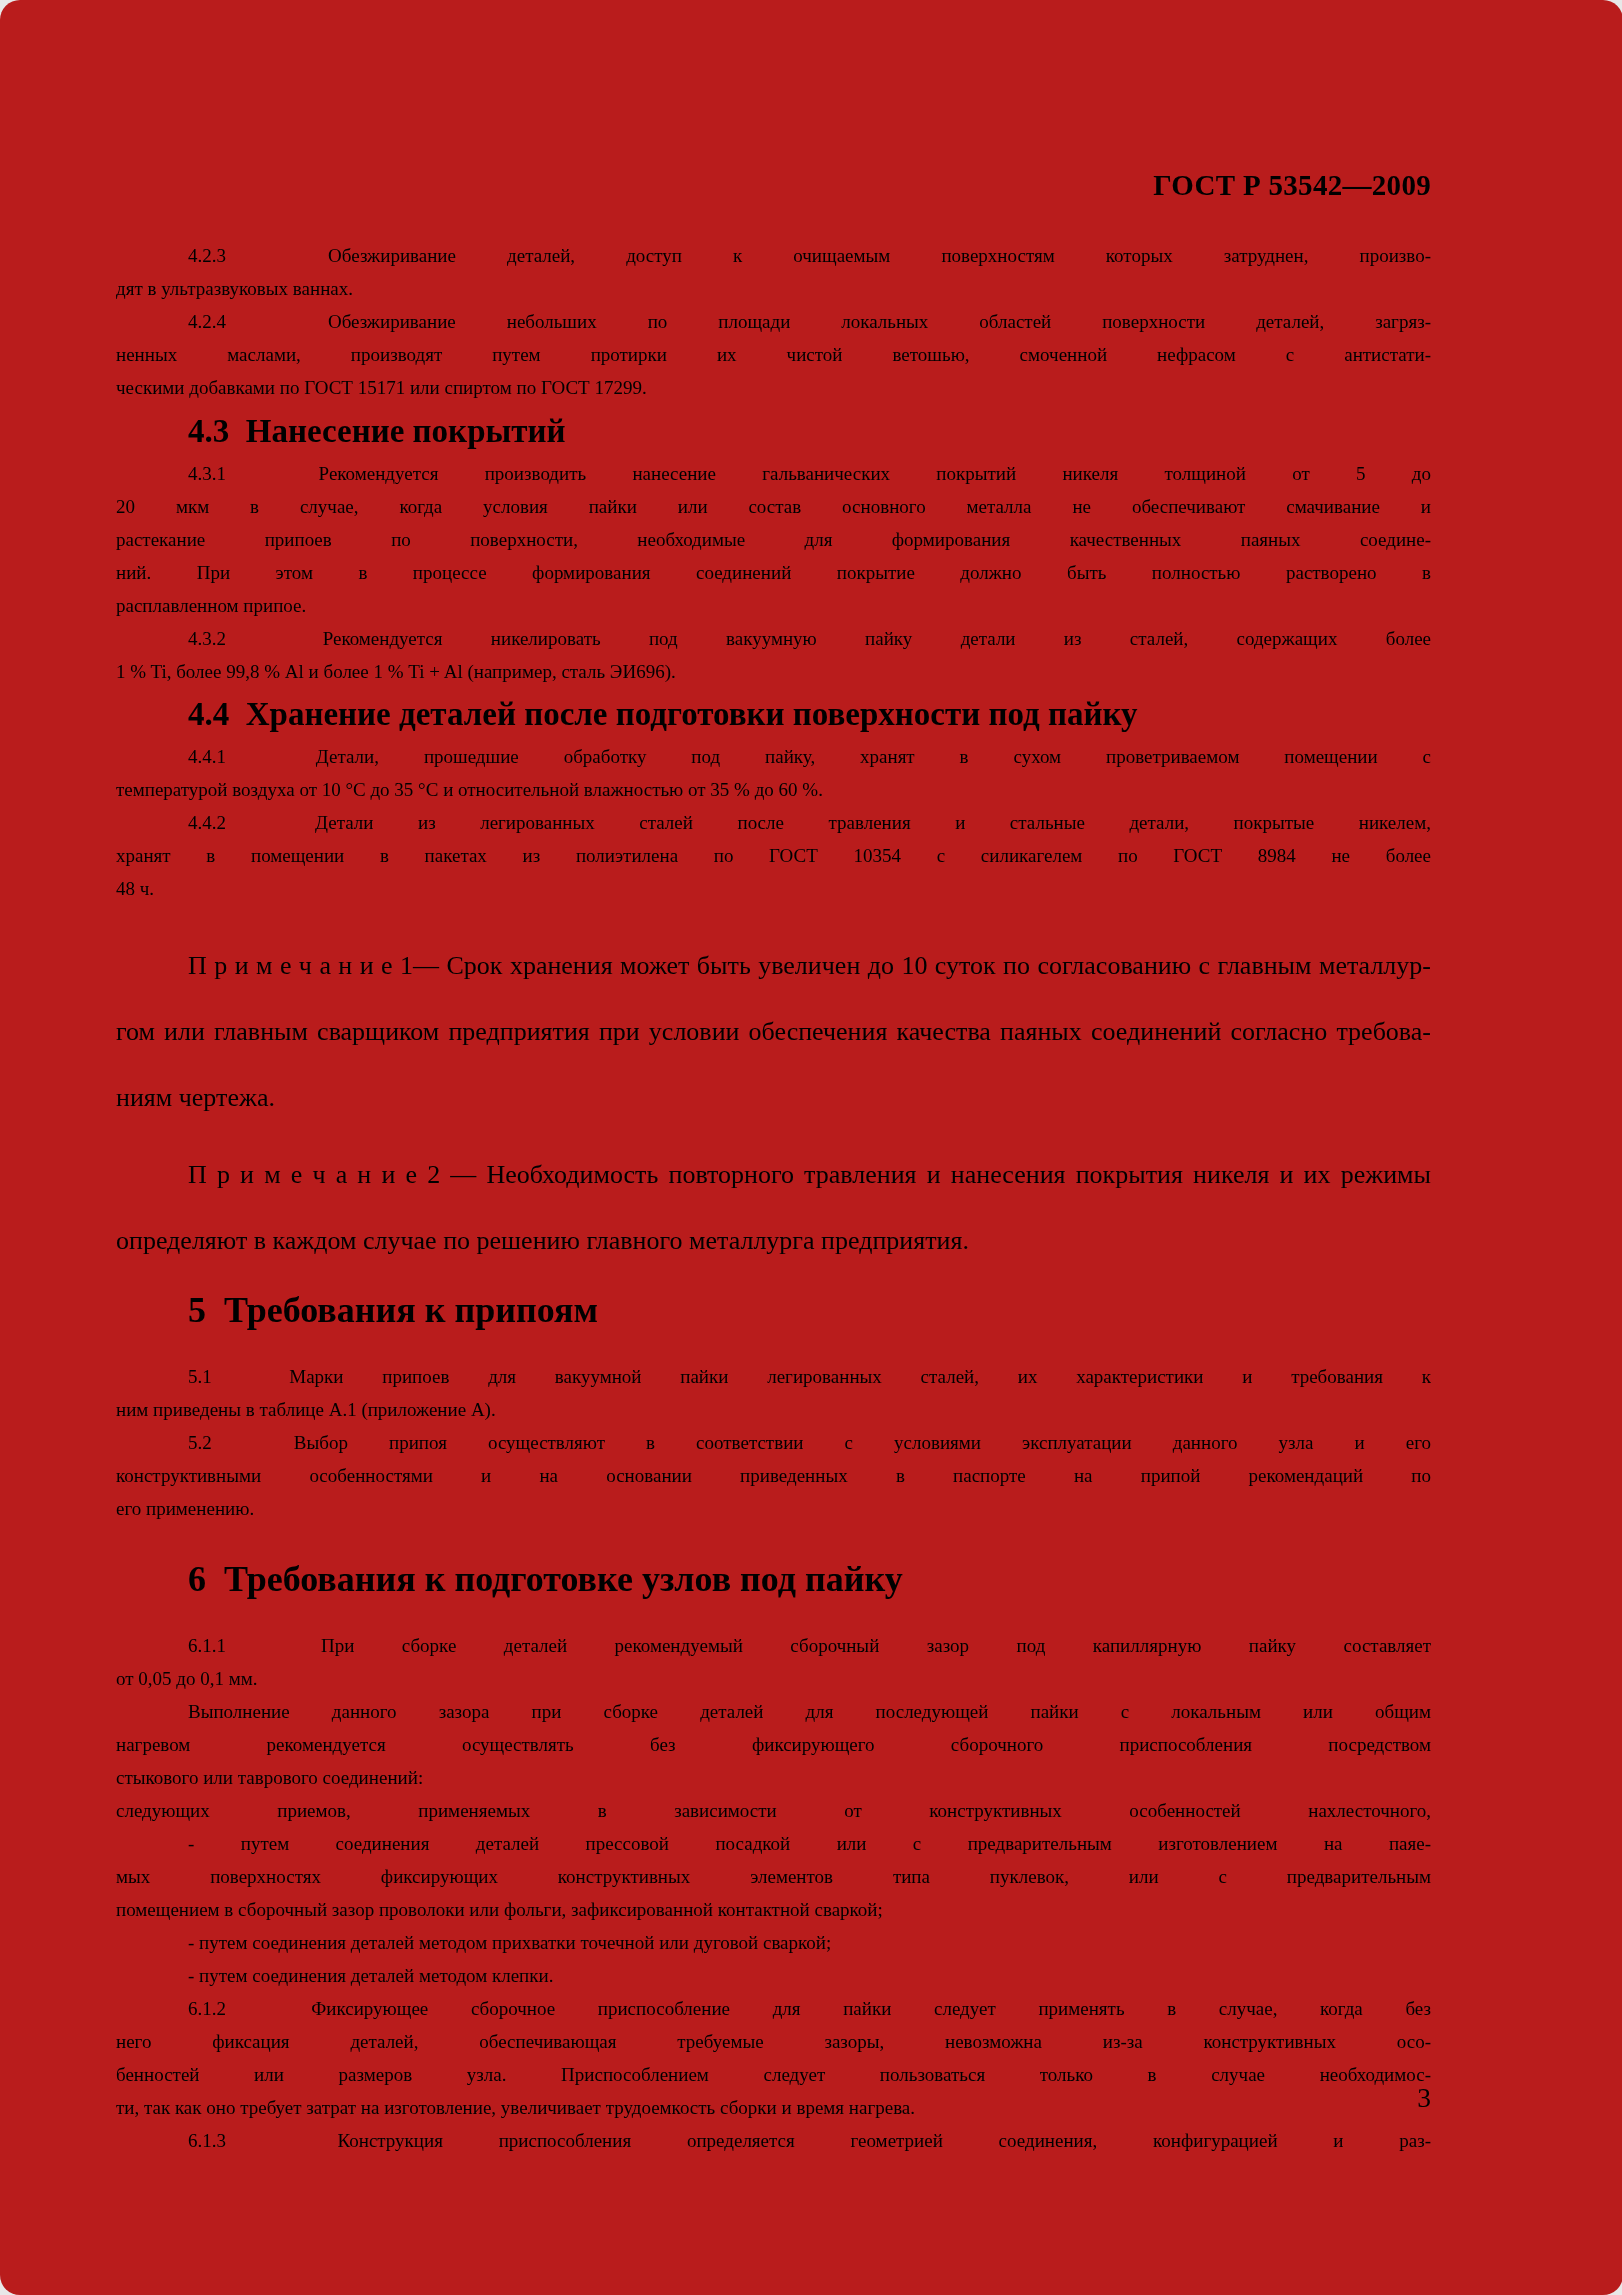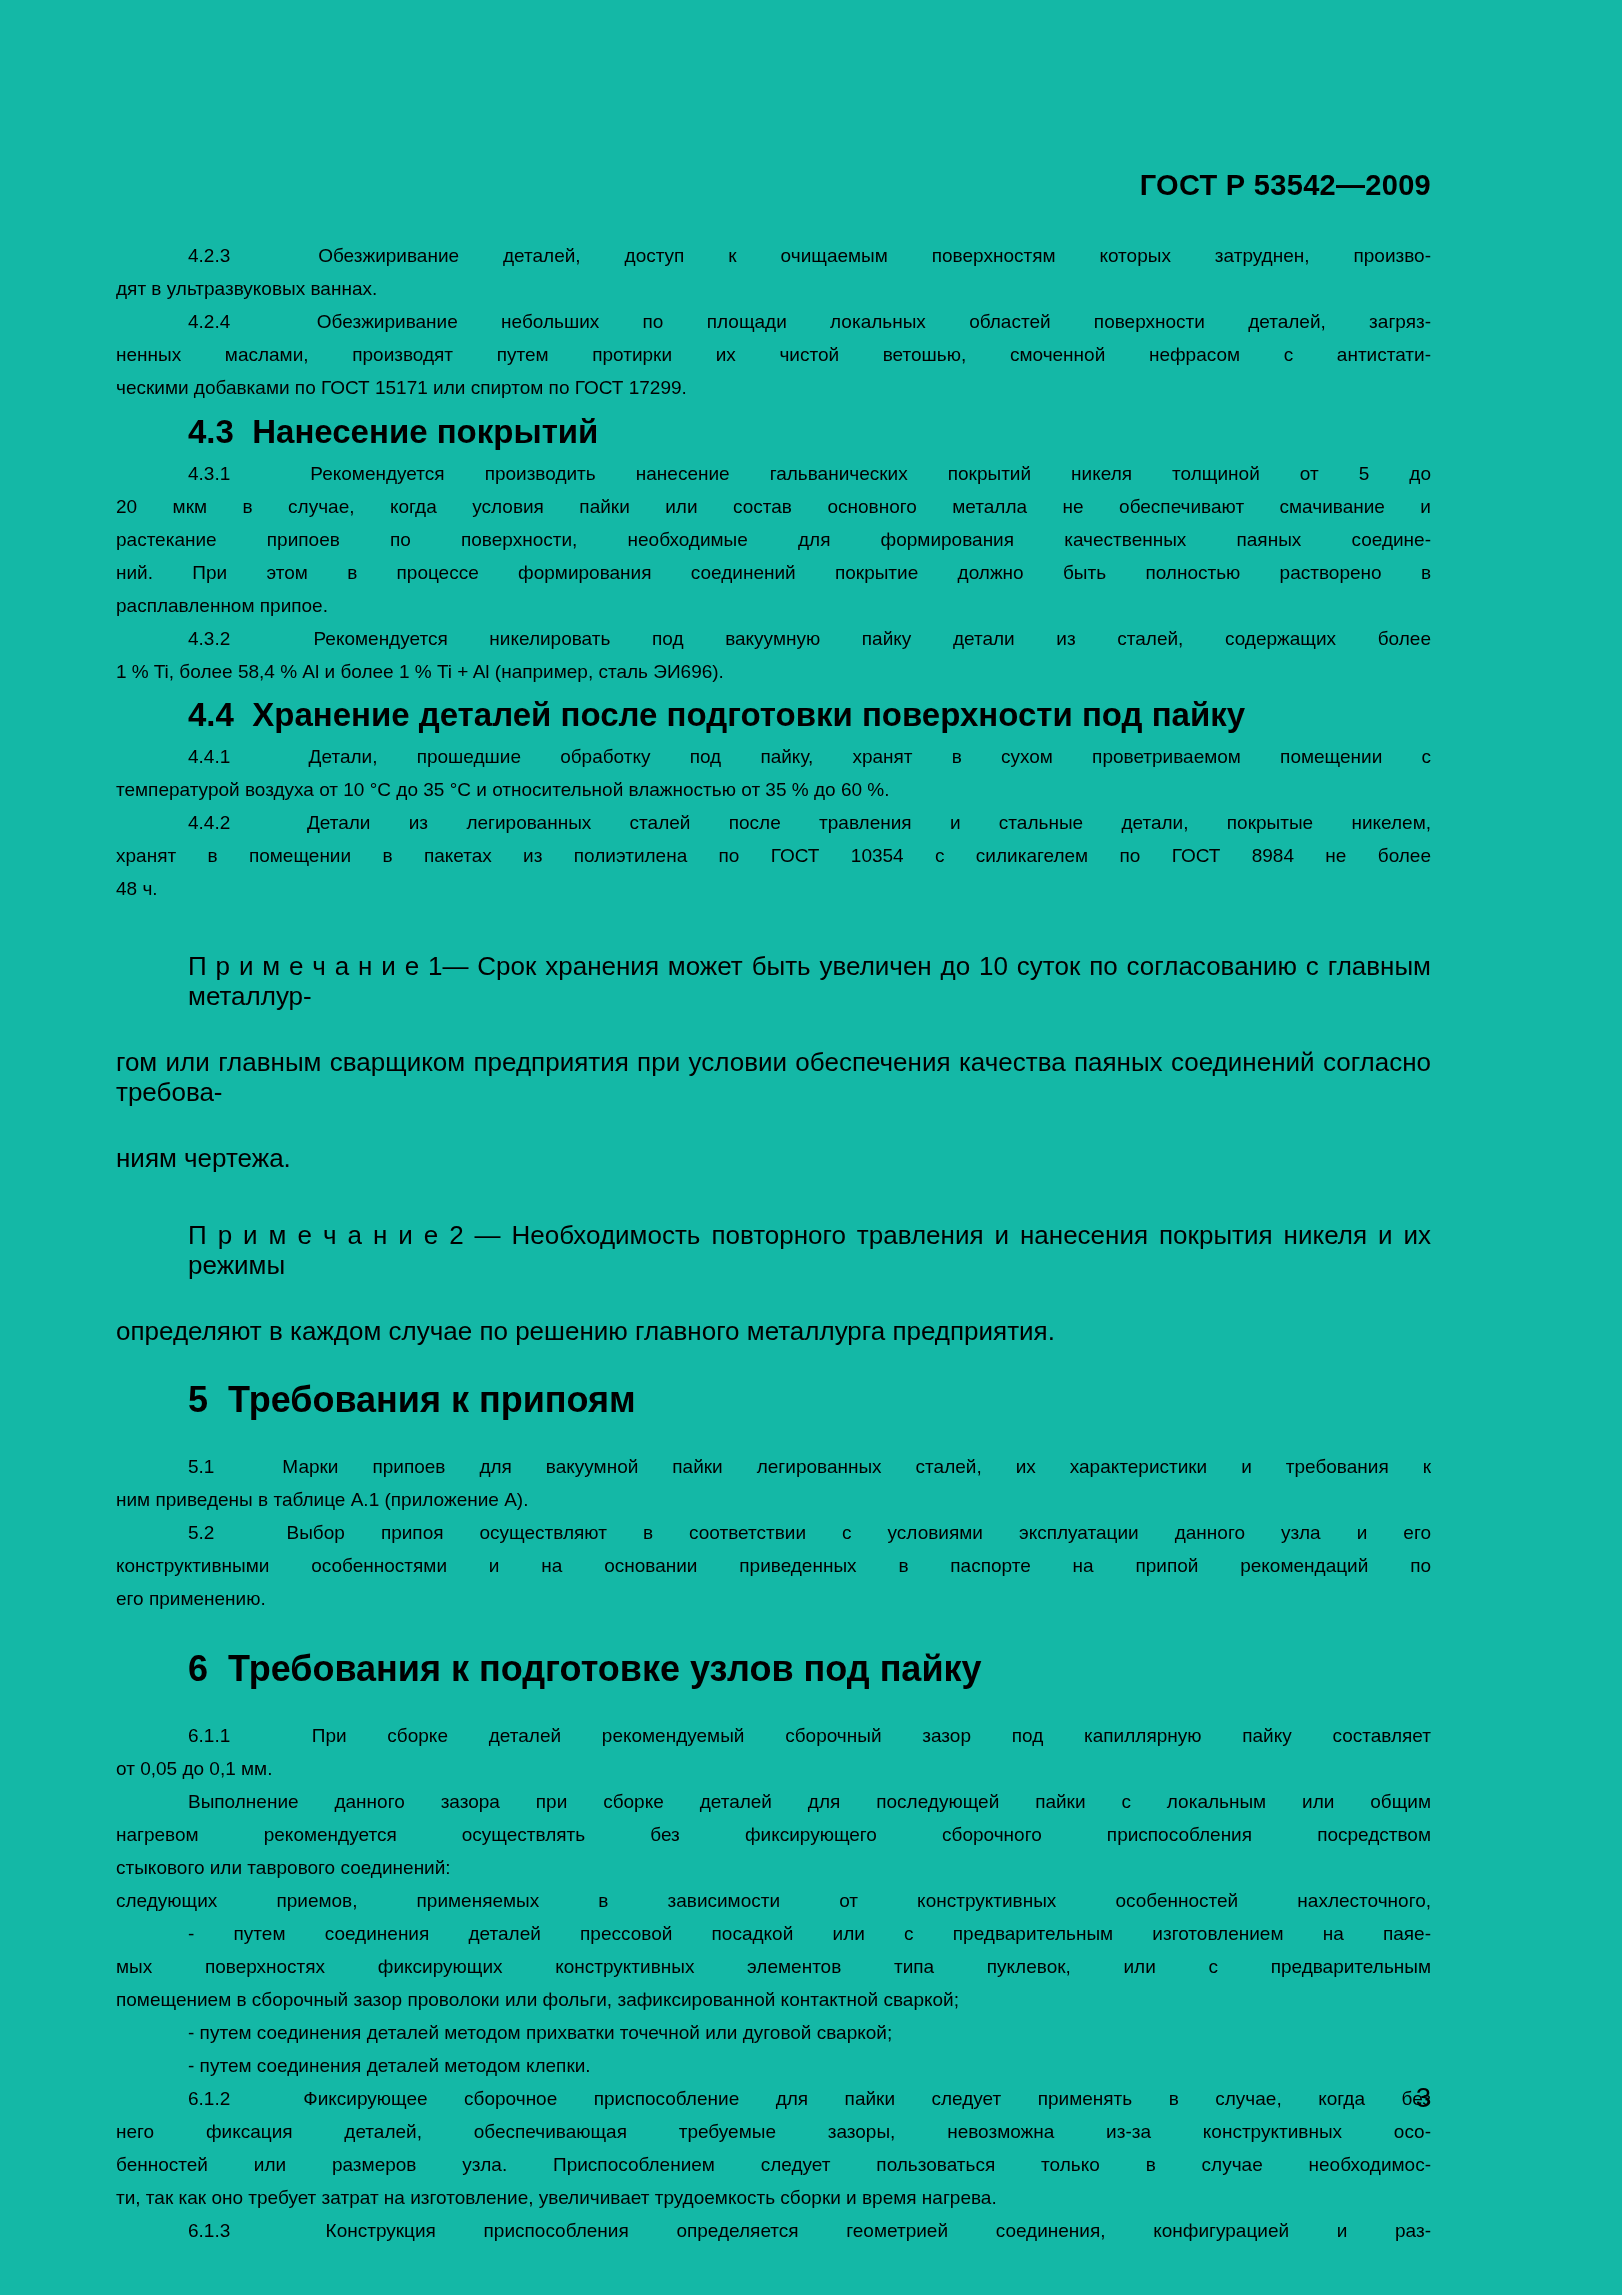--- a/index.html
+++ b/index.html
@@ -4,24 +4,25 @@
 <style>
   html, body {
     margin: 0;
     padding: 0;
     background: #e8e8e8;
   }
   .page {
     position: relative;
     width: 1623px;
     height: 2295px;
-    background: #14b8a6;
-    font-family: Liberation Sans, sans-serif;
+    background: #b91c1c;
+    font-family: Liberation Serif, serif;
     color: #000000;
     overflow: hidden;
+    border-radius: 20px;
   }
   .doc-header {
     position: absolute;
     top: 168px;
     left: 116px;
     width: 1315px;
     text-align: right;
     font-weight: bold;
     font-size: 29px;
     line-height: 34px;
@@ -101,21 +102,21 @@
       <div class="block h2">4.3&nbsp; Нанесение покрытий</div>
       <div class="block para">
         <div class="line">4.3.1&nbsp; Рекомендуется производить нанесение гальванических покрытий никеля толщиной от 5 до</div>
         <div class="line">20 мкм в случае, когда условия пайки или состав основного металла не обеспечивают смачивание и</div>
         <div class="line">растекание припоев по поверхности, необходимые для формирования качественных паяных соедине-</div>
         <div class="line">ний. При этом в процессе формирования соединений покрытие должно быть полностью растворено в</div>
         <div class="line last">расплавленном припое.</div>
       </div>
       <div class="block para">
         <div class="line">4.3.2&nbsp; Рекомендуется никелировать под вакуумную пайку детали из сталей, содержащих более</div>
-        <div class="line last">1 % Ti, более 58,4 % Al и более 1 % Ti + Al (например, сталь ЭИ696).</div>
+        <div class="line last">1 % Ti, более 99,8 % Al и более 1 % Ti + Al (например, сталь ЭИ696).</div>
       </div>
       <div class="block h2">4.4&nbsp; Хранение деталей после подготовки поверхности под пайку</div>
       <div class="block para">
         <div class="line">4.4.1&nbsp; Детали, прошедшие обработку под пайку, хранят в сухом проветриваемом помещении с</div>
         <div class="line last">температурой воздуха от 10 °С до 35 °С и относительной влажностью от 35 % до 60 %.</div>
       </div>
       <div class="block para">
         <div class="line">4.4.2&nbsp; Детали из легированных сталей после травления и стальные детали, покрытые никелем,</div>
         <div class="line">хранят в помещении в пакетах из полиэтилена по ГОСТ 10354 с силикагелем по ГОСТ 8984 не более</div>
         <div class="line last">48 ч.</div>

